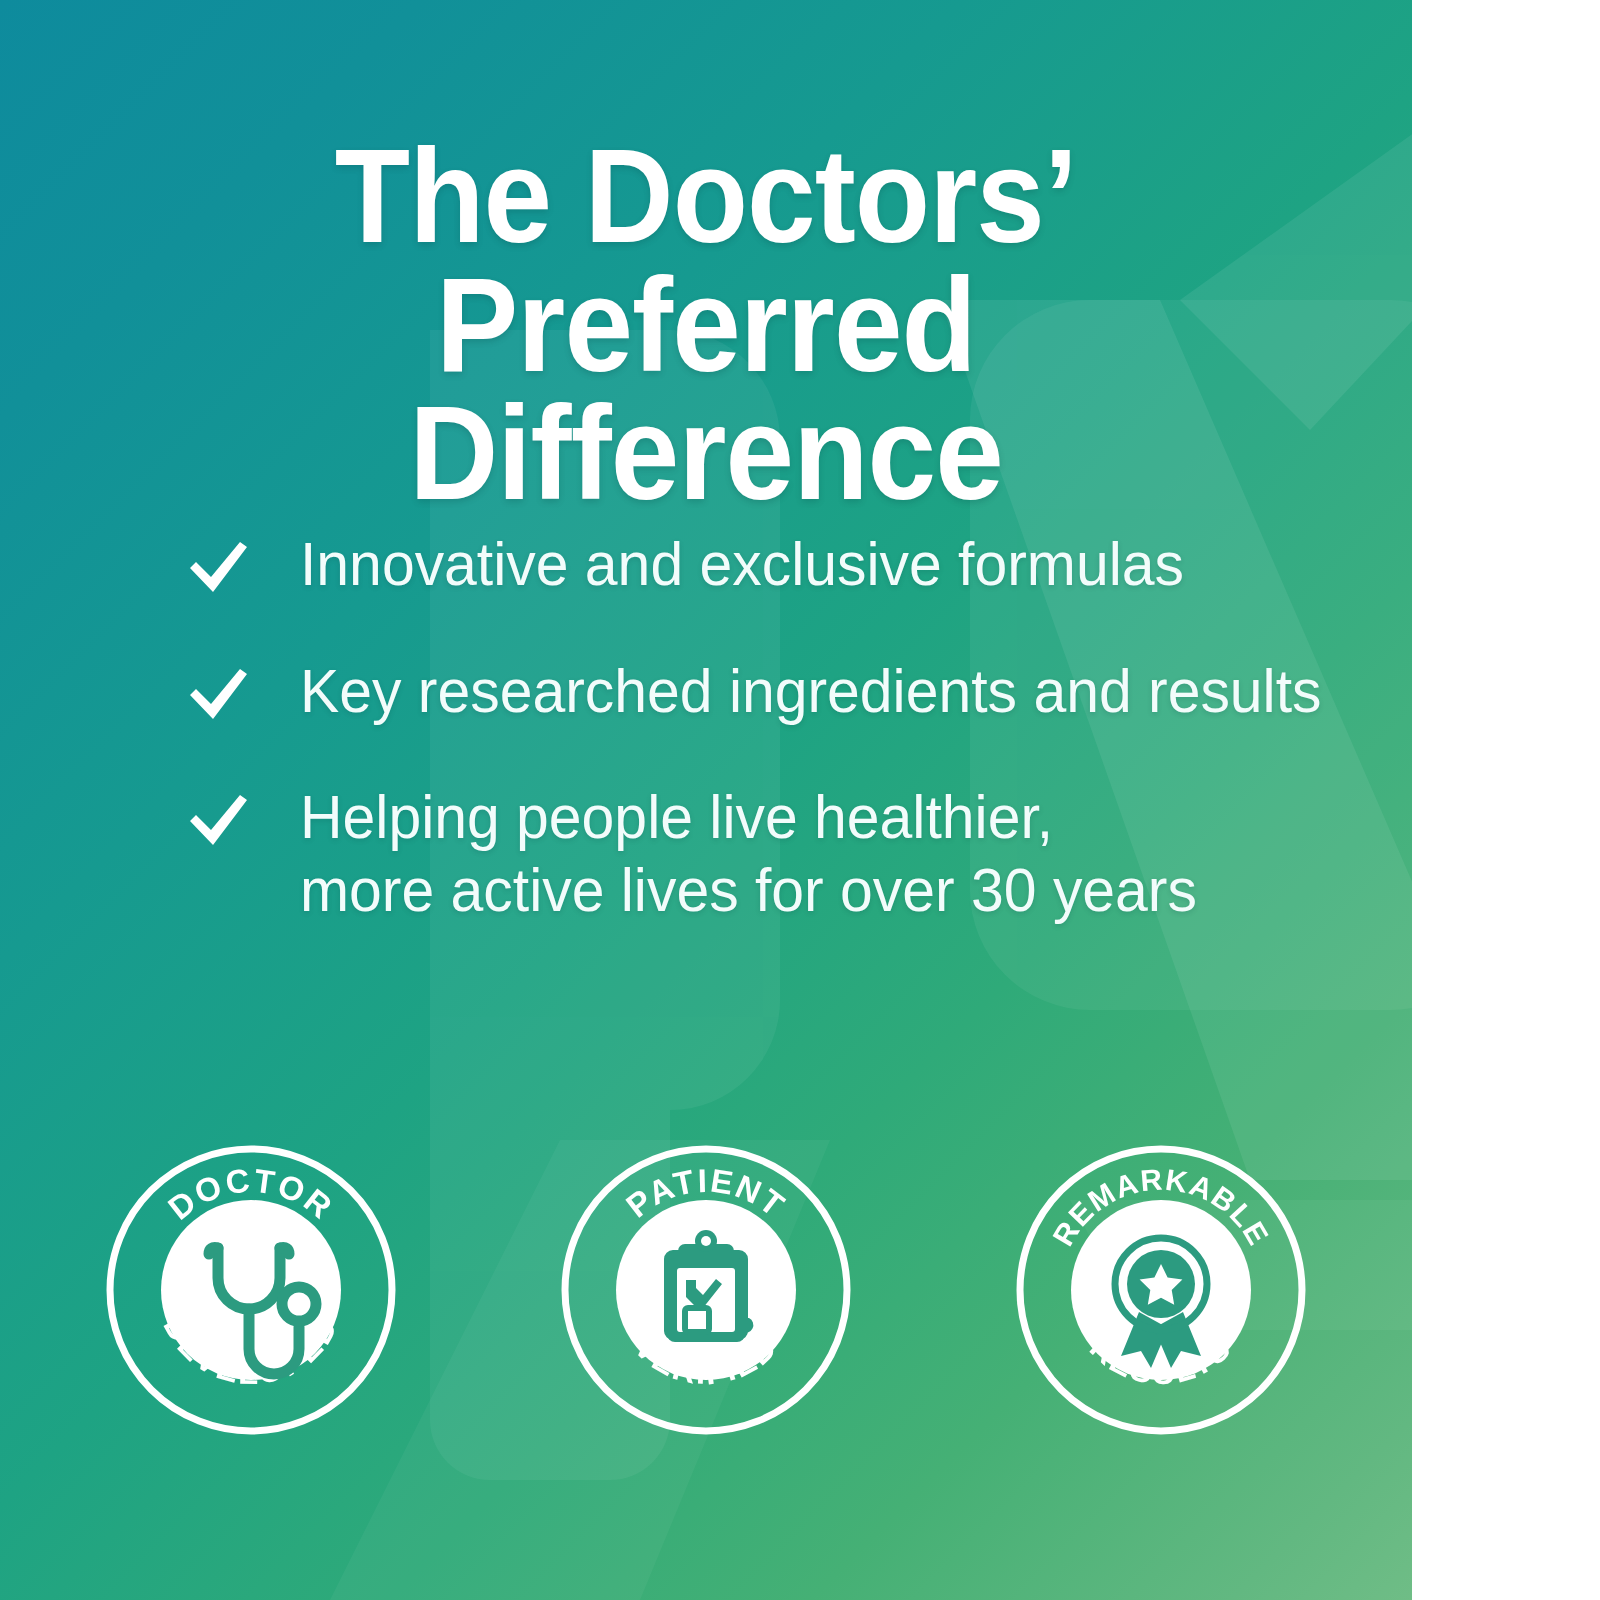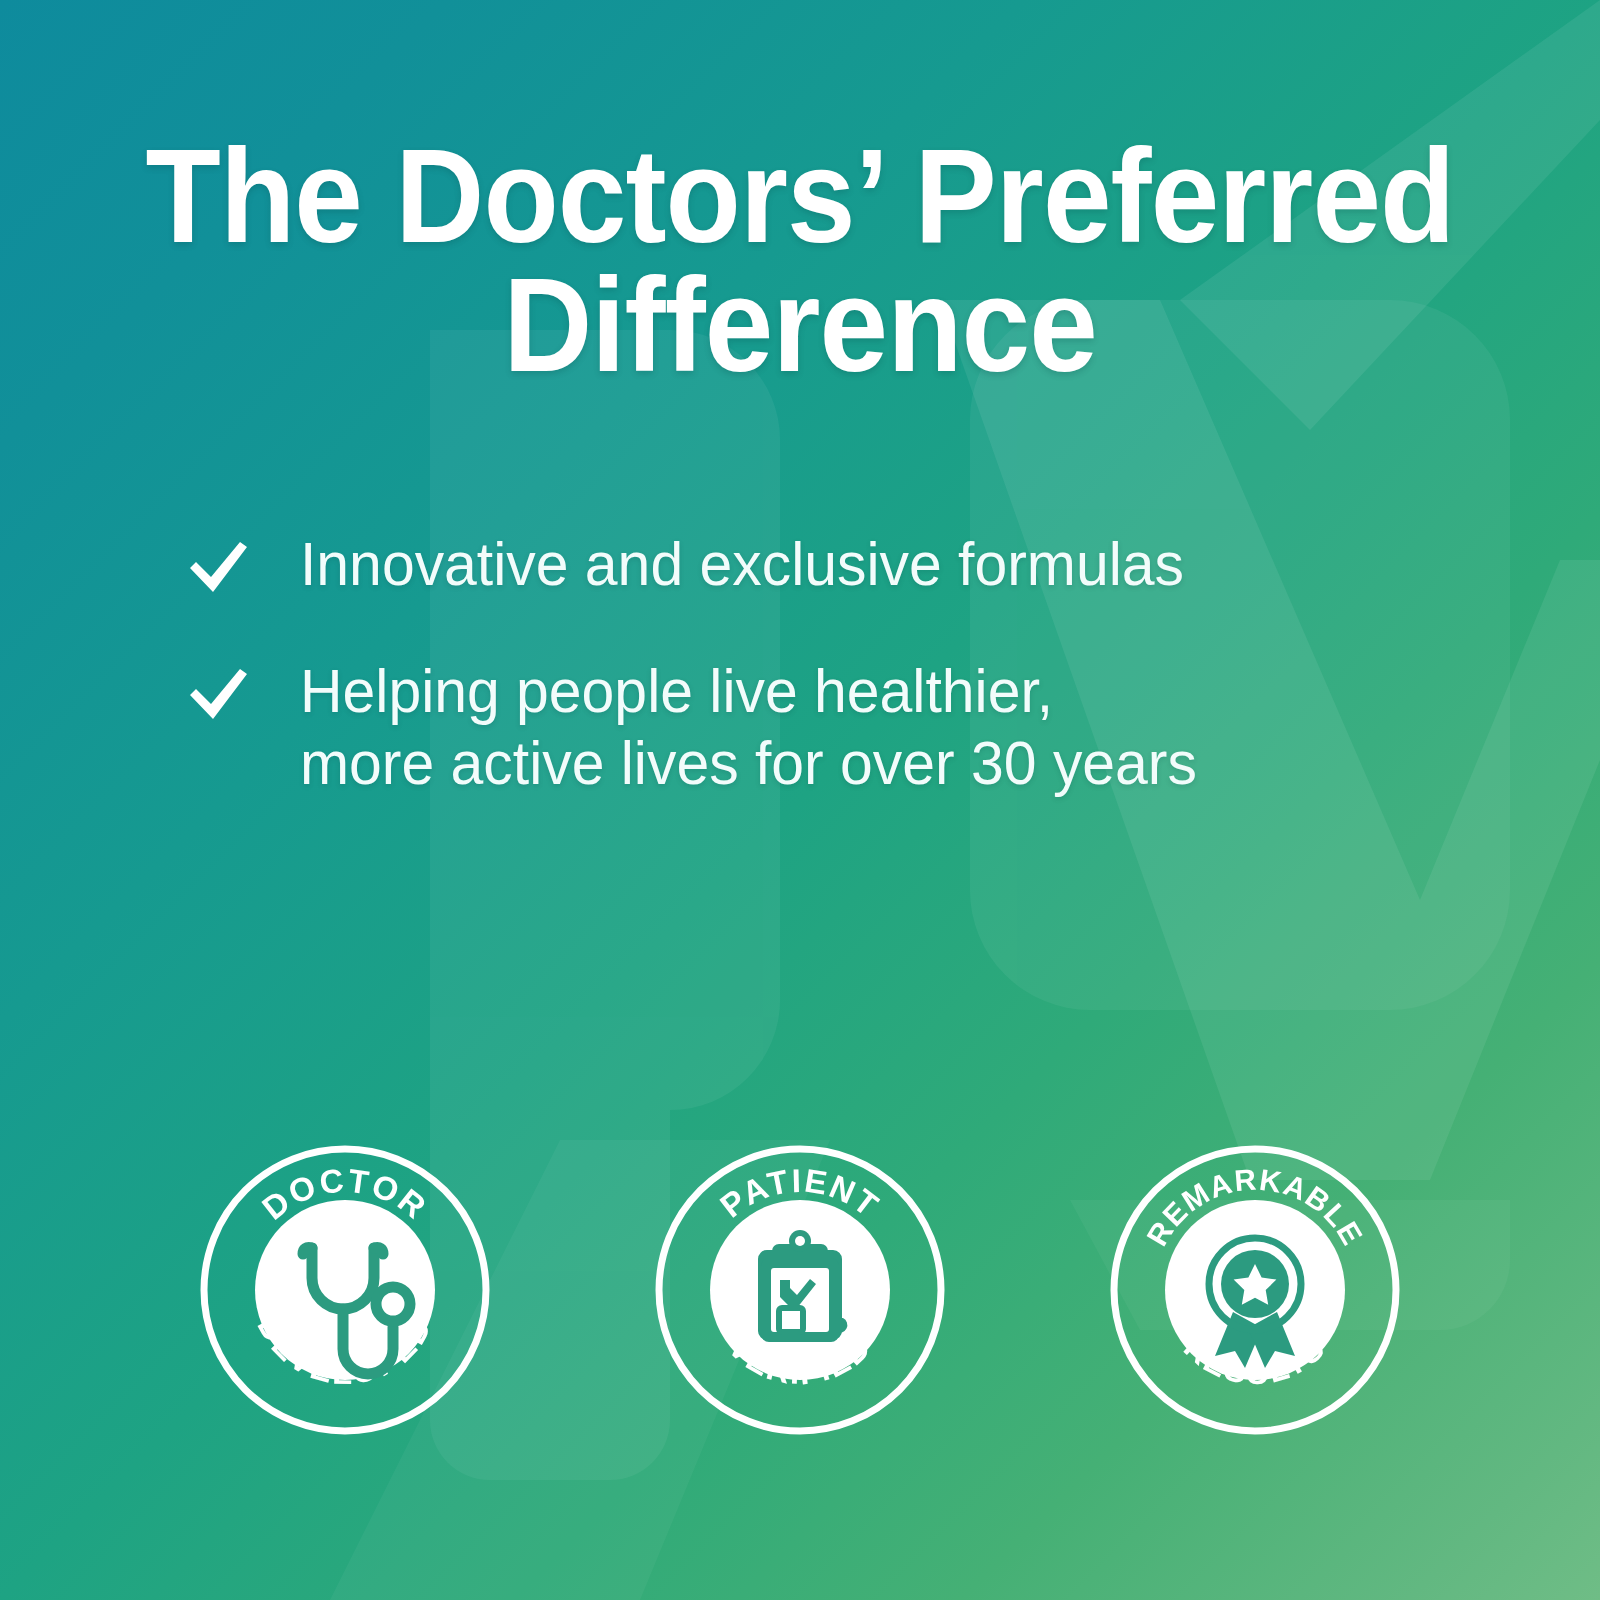--- a/index.html
+++ b/index.html
@@ -5,21 +5,21 @@
 <style>
   * { margin:0; padding:0; box-sizing:border-box; }
   html, body {
     width:1600px; height:1600px;
     font-family:"Liberation Sans", sans-serif;
     overflow:hidden;
   }
 
   #poster {
     position:relative;
-    width:1600px; height:1600px;
+    width:1412px; height:1600px;
     background:linear-gradient(135deg,
         #0e8b9d 0%,
         #119099 14%,
         #169a90 32%,
         #1ea383 50%,
         #2faa79 66%,
         #45b075 80%,
         #62b881 94%,
         #6fbd86 100%);
     overflow:hidden;
@@ -129,20 +129,28 @@
     <li class="bullet">
       <span class="check">
         <svg viewBox="0 0 64 62" aria-hidden="true">
           <path d="M4 32 L10 26 L25 41 L54 6 L61 11 L27 56 Z" fill="#ffffff"></path>
         </svg>
       </span>
       <span class="btext">Innovative and exclusive formulas</span>
     </li>
 
 
+    <li class="bullet">
+      <span class="check">
+        <svg viewBox="0 0 64 62" aria-hidden="true">
+          <path d="M4 32 L10 26 L25 41 L54 6 L61 11 L27 56 Z" fill="#ffffff"></path>
+        </svg>
+      </span>
+      <span class="btext">Key researched ingredients and results</span>
+    </li>
 
     <li class="bullet">
       <span class="check">
         <svg viewBox="0 0 64 62" aria-hidden="true">
           <path d="M4 32 L10 26 L25 41 L54 6 L61 11 L27 56 Z" fill="#ffffff"></path>
         </svg>
       </span>
       <span class="btext">Helping people live healthier,
 more active lives for over 30 years</span>
     </li>

